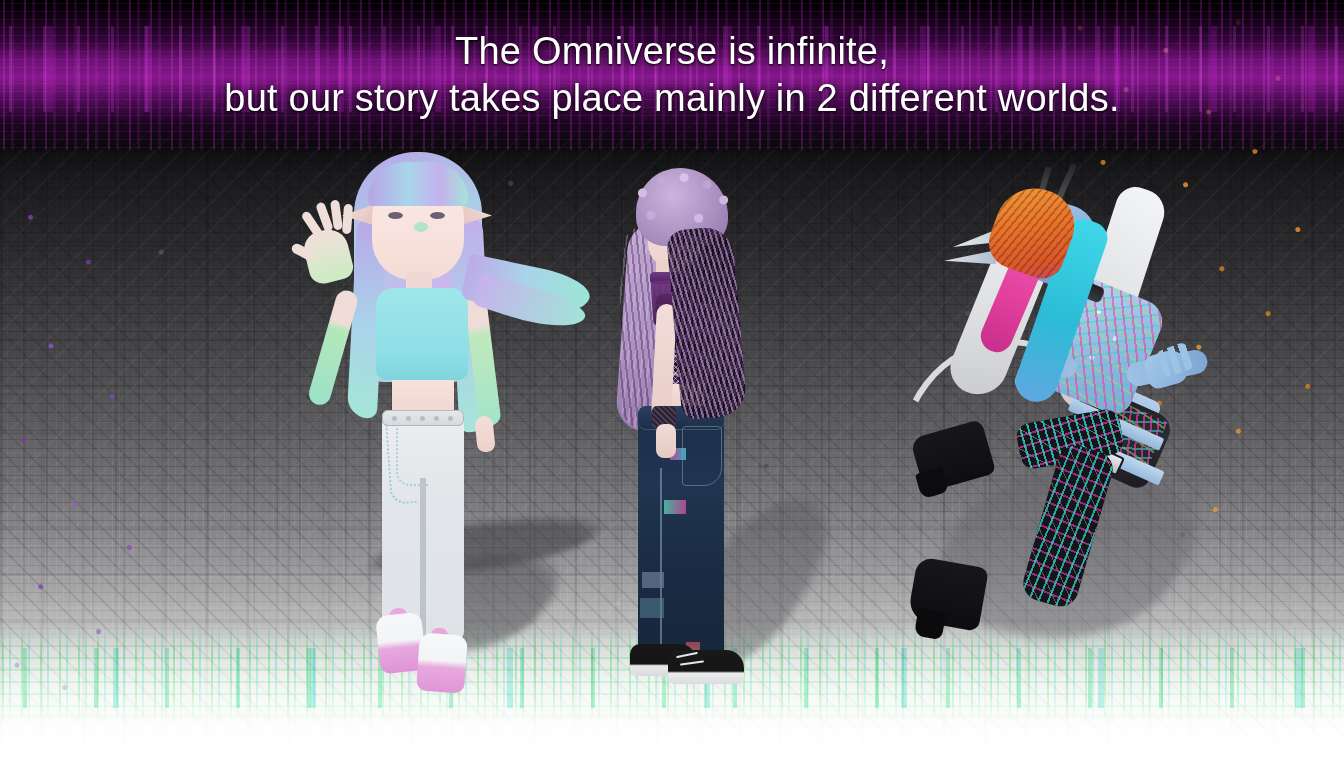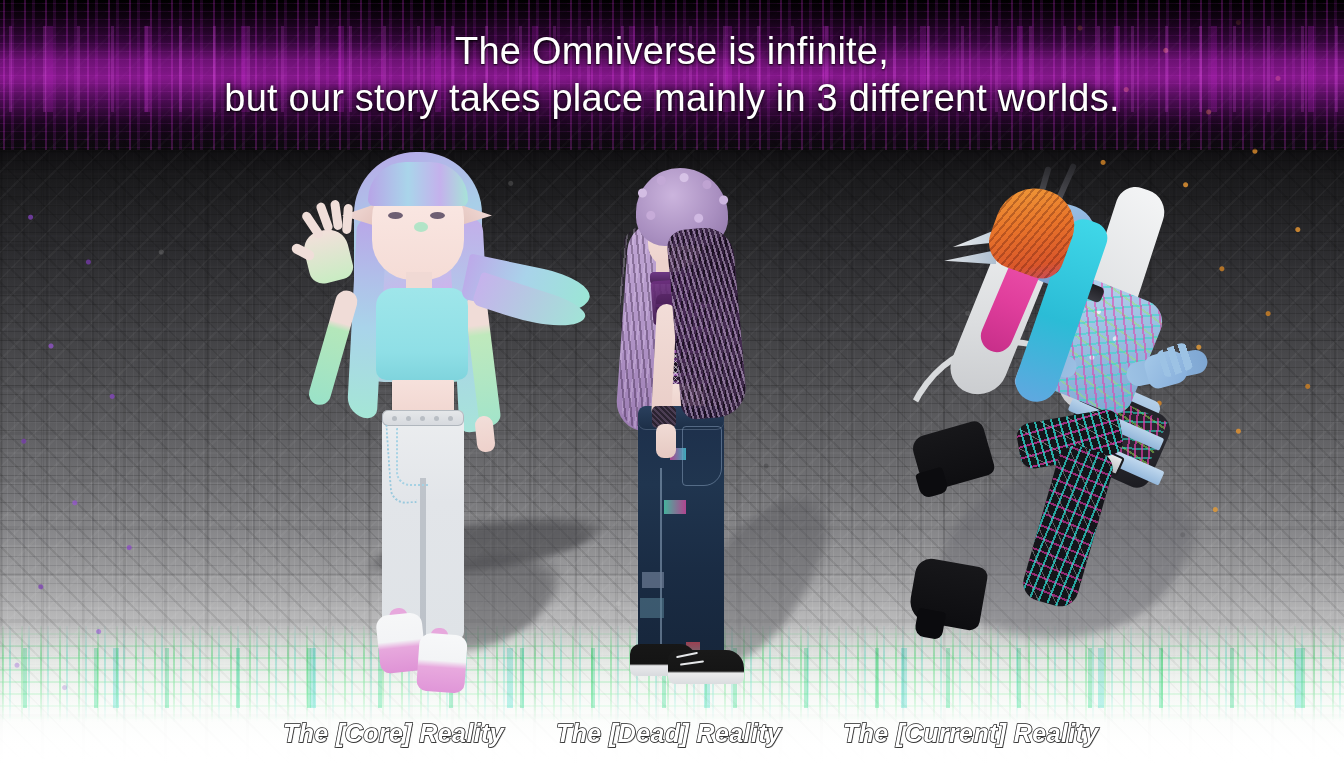--- a/index.html
+++ b/index.html
@@ -852,21 +852,21 @@
 
   <div class="band-top"></div>
   <div class="band-top-streaks"></div>
   <div class="band-top-streaks2"></div>
 
   <div class="band-bottom"></div>
   <div class="band-bottom-streaks"></div>
   <div class="band-bottom-streaks2"></div>
 
   <div class="title">The Omniverse is infinite,
-but our story takes place mainly in 3 different worlds.</div>
+but our story takes place mainly in 2 different worlds.</div>
 
   <div class="shadow s1"></div>
   <div class="shadow s1b"></div>
   <div class="shadow s2"></div>
   <div class="shadow s3"></div>
 
   <div class="figure f1">
     <div class="part hair-back"></div>
     <div class="part hair-strand-l"></div>
     <div class="part hair-strand-r"></div>
@@ -974,19 +974,14 @@
     <div class="part leg-u"></div>
     <div class="part leg-u-deco"></div>
     <div class="part boot-u"></div>
     <div class="part boot-heel-u"></div>
     <div class="part leg-d"></div>
     <div class="part leg-d-deco"></div>
     <div class="part boot-d"></div>
     <div class="part boot-heel-d"></div>
   </div>
 
-  <div class="captions">
-    <div class="caption c1">The [Core] Reality</div>
-    <div class="caption c2">The [Dead] Reality</div>
-    <div class="caption c3">The [Current] Reality</div>
-  </div>
 
 </div>
 
 </body></html>

